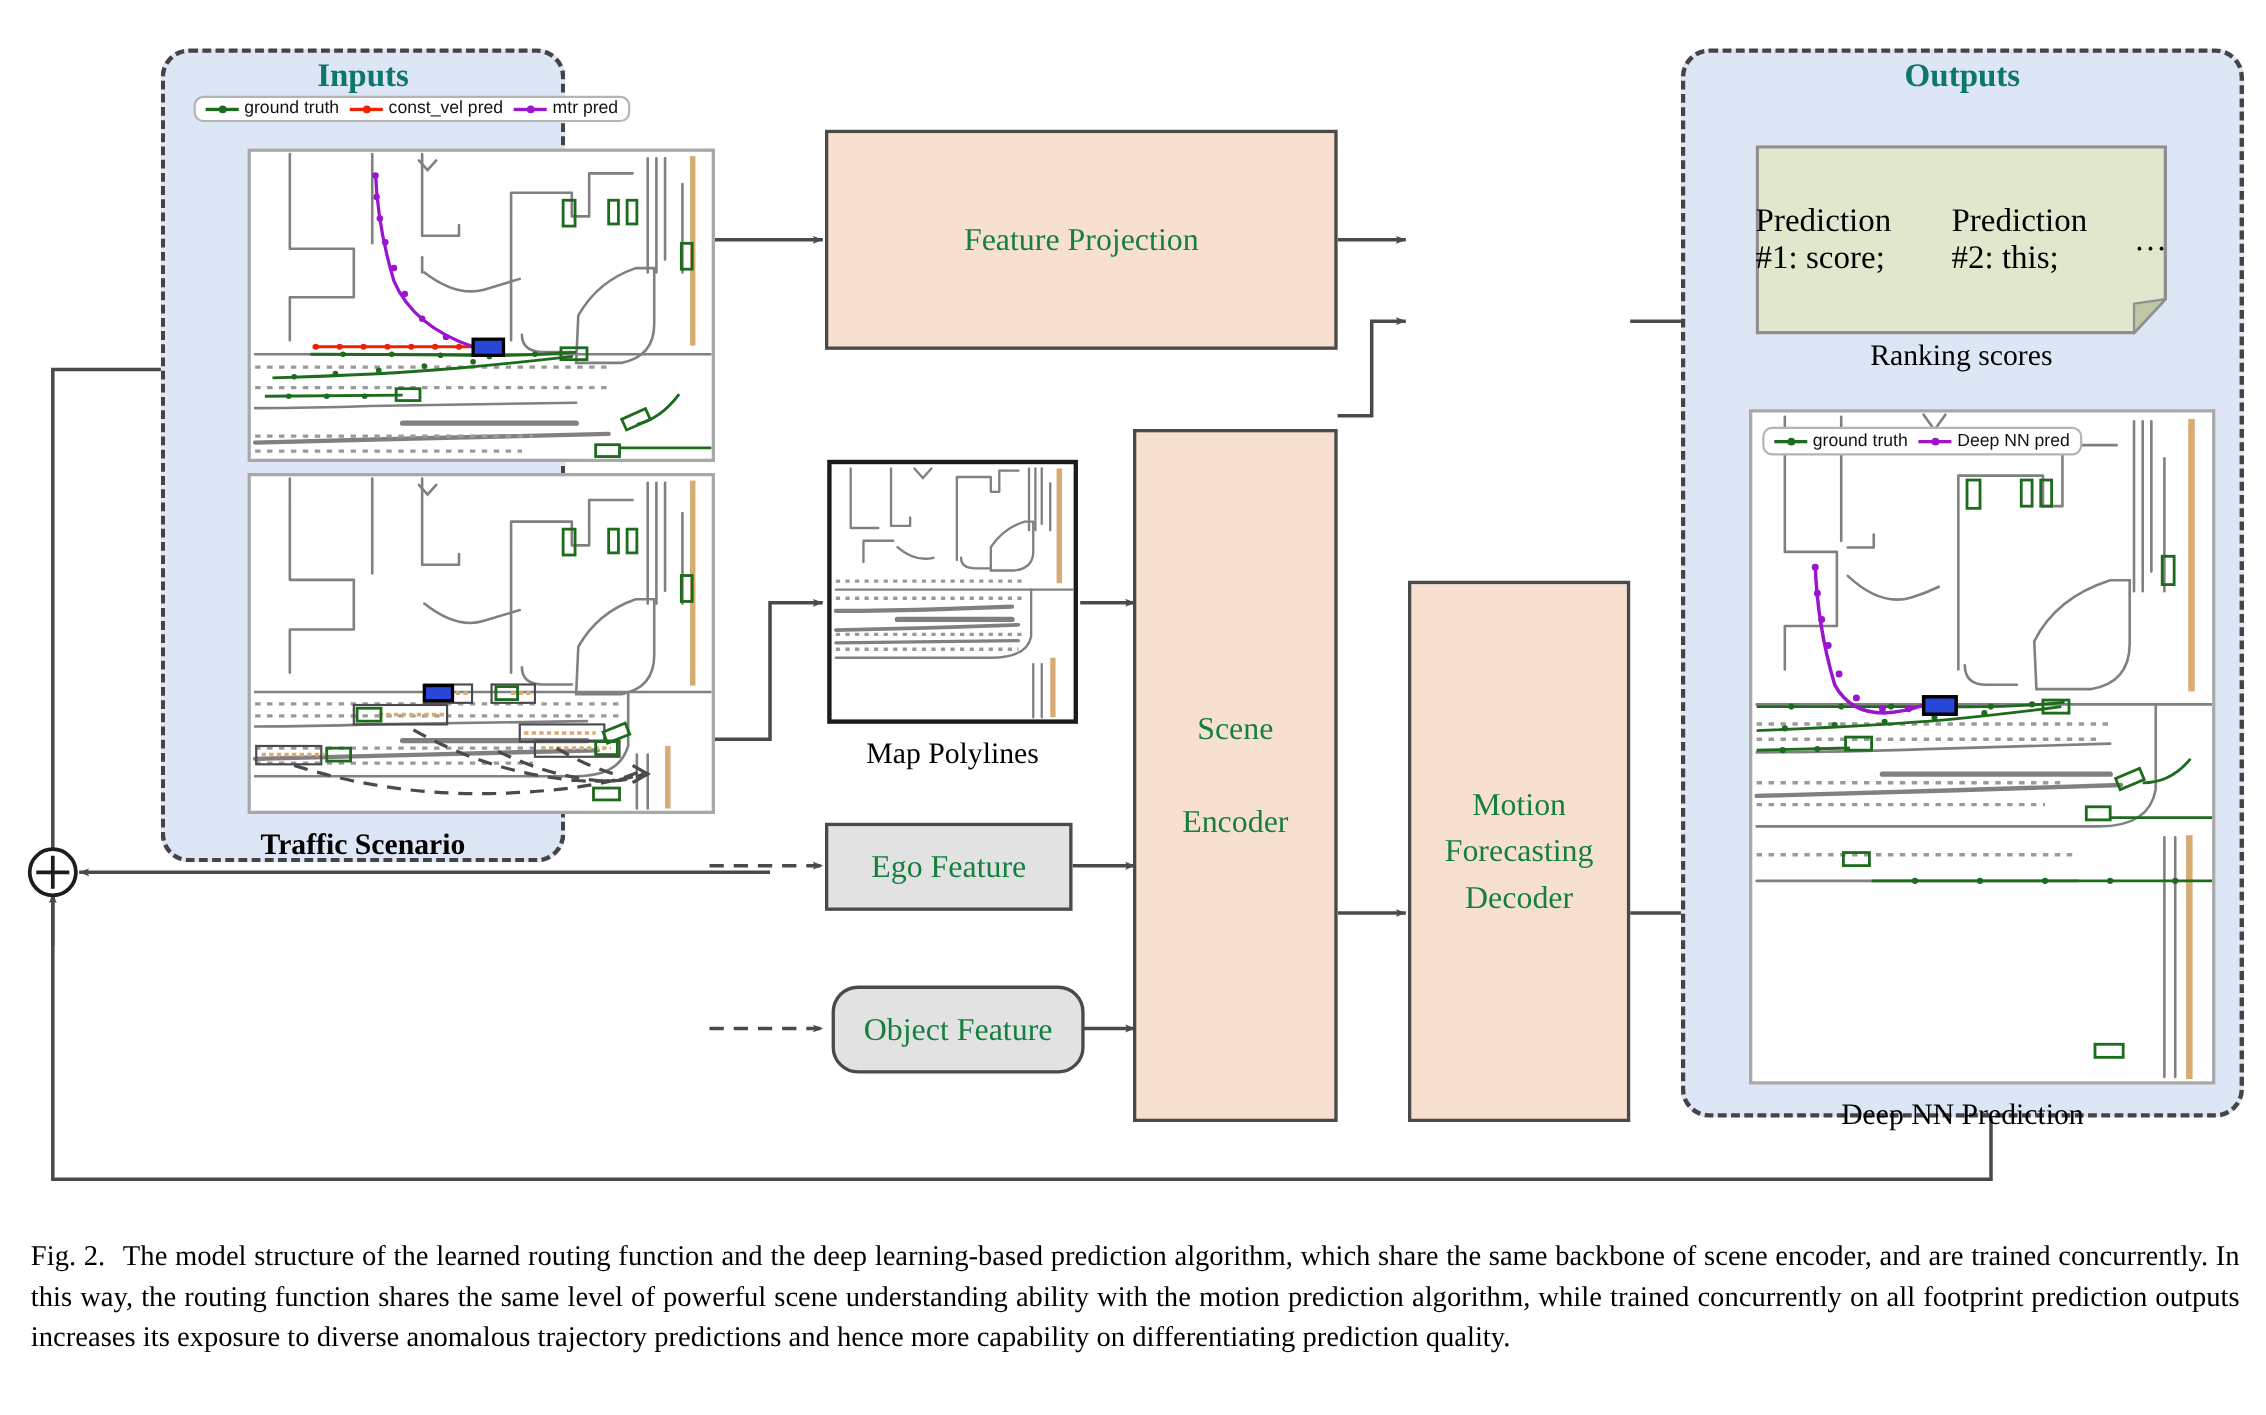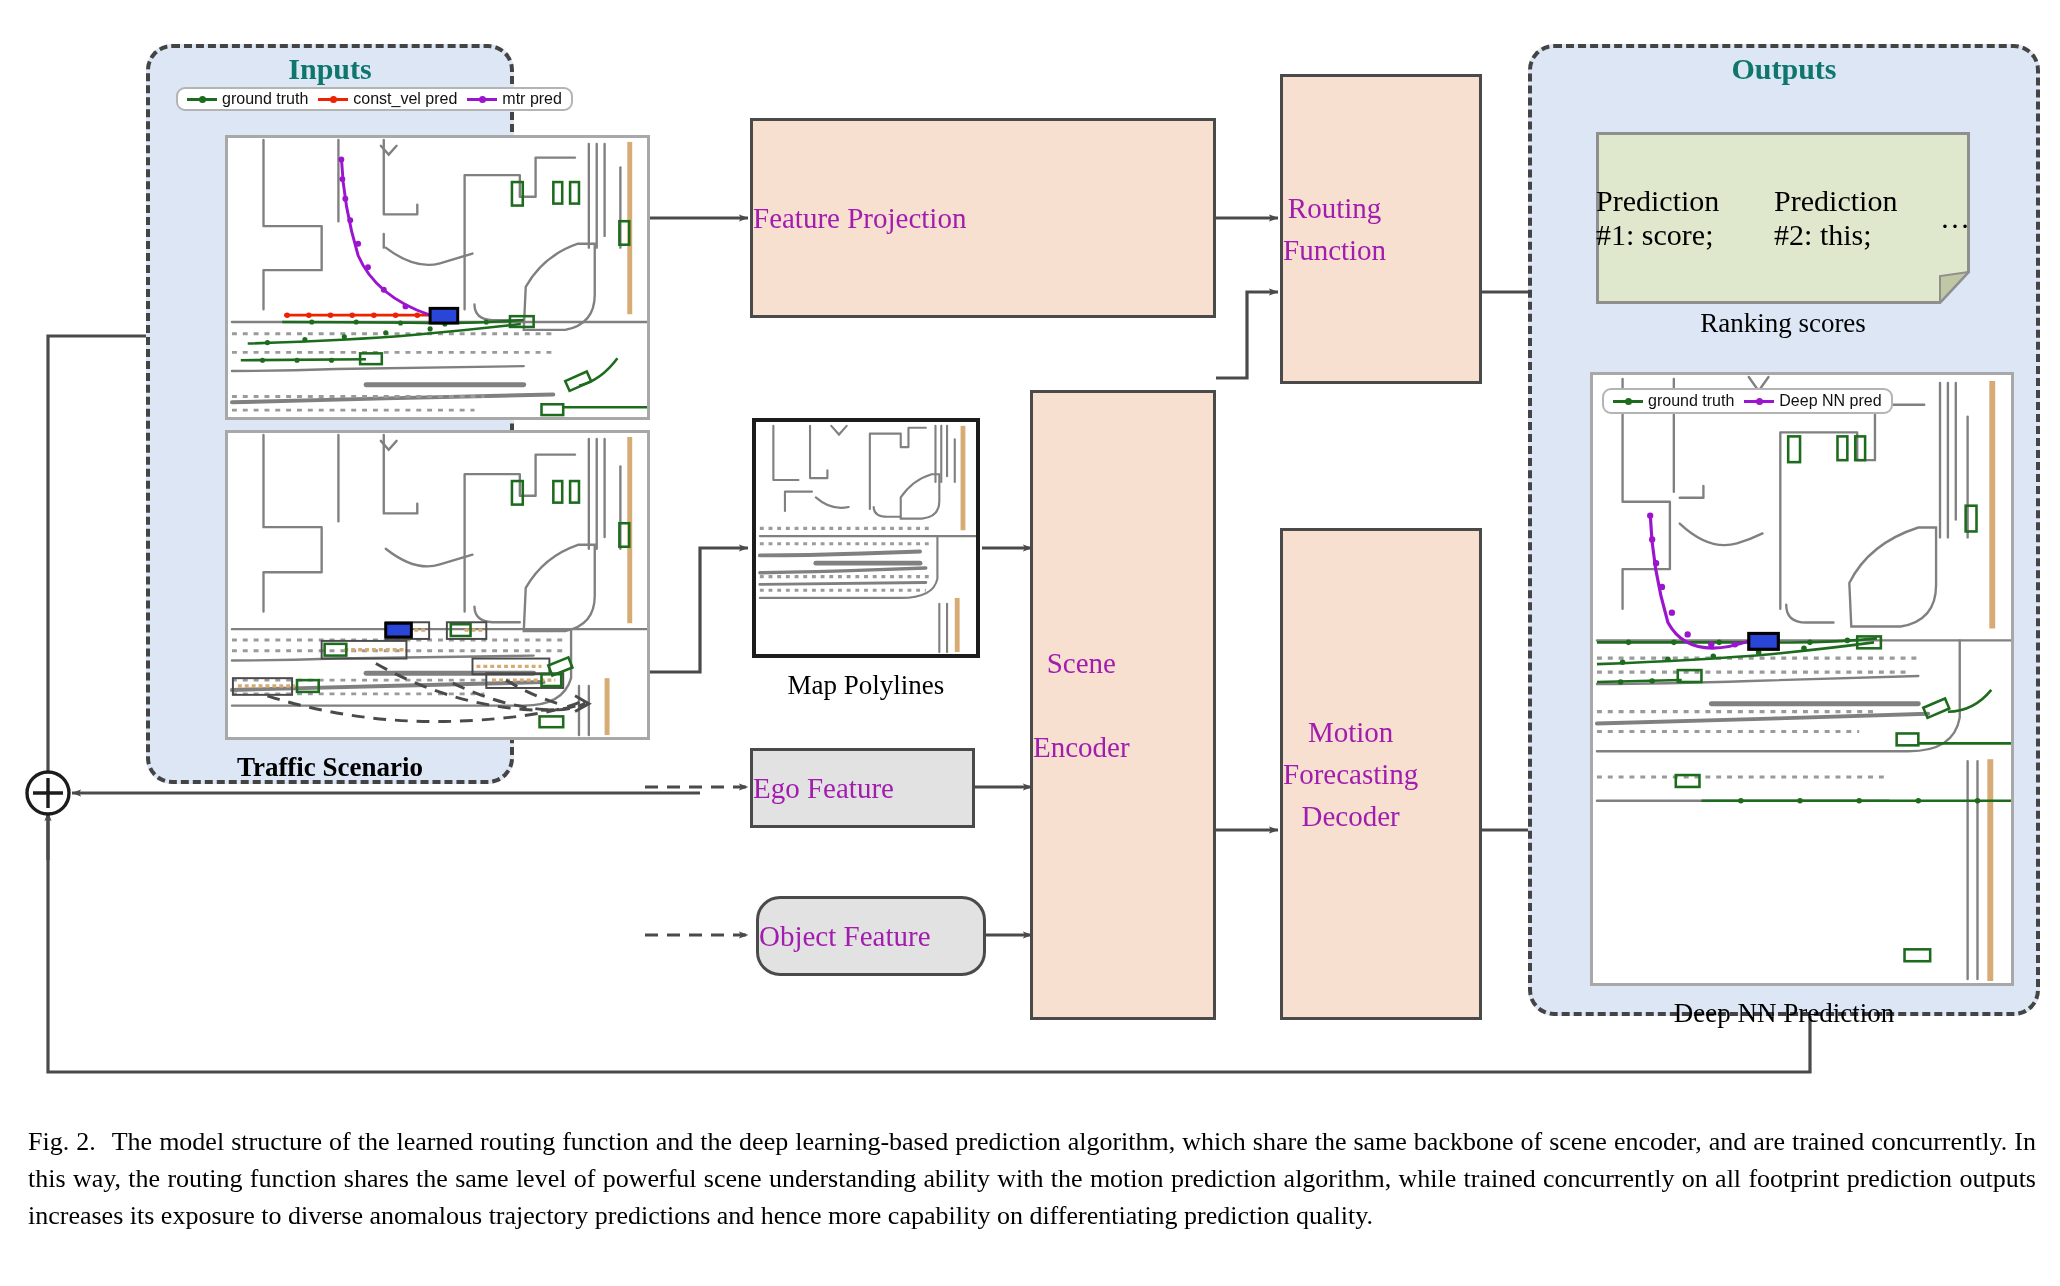--- a/index.html
+++ b/index.html
@@ -7,22 +7,22 @@
 
   #stage{position:absolute;left:0;top:0;width:2060px;height:1286px;}
   svg.layer{position:absolute;left:0;top:0;width:2060px;height:1286px;pointer-events:none;}
 
   
   .group-panel{position:absolute;background:#dce6f4;border:4px dashed #444;border-radius:26px;box-sizing:border-box;}
   .group-title{position:absolute;width:100%;text-align:center;font-weight:bold;font-size:30px;color:#0f766e;font-family:"Liberation Serif",serif;}
   .group-caption{position:absolute;width:100%;text-align:center;font-size:27px;color:#000;font-family:"Liberation Serif",serif;}
 
   
-  .pbox{position:absolute;box-sizing:border-box;border:3px solid #4a4a4a;display:flex;align-items:center;justify-content:flex-start;
-        text-align:center;font-size:29px;line-height:1.45;color:#a21caf;font-family:"Liberation Serif",serif;}
+  .pbox{position:absolute;box-sizing:border-box;border:3px solid #4a4a4a;display:flex;align-items:center;justify-content:center;
+        text-align:center;font-size:29px;line-height:1.45;color:#15803d;font-family:"Liberation Serif",serif;}
   .pbox.peach{background:#f7e0d0;}
   .pbox.grey{background:#e2e2e2;}
 
   
   .scene{position:absolute;background:#fff;border:3px solid #a8a8a8;box-sizing:border-box;overflow:hidden;}
   .scene.thick{border:4px solid #1c1c1c;}
   .scene svg{display:block;width:100%;height:100%;}
 
   
   .legend{position:absolute;background:#fff;border:2px solid #b4b4b4;border-radius:9px;
@@ -349,24 +349,20 @@
   <div class="pbox grey" style="left:756px;top:896px;width:230px;height:80px;border-radius:24px;">
     <span>Object Feature</span>
   </div>
 
   <div class="pbox peach" style="left:1030px;top:390px;width:186px;height:630px;white-space:pre-line;">
     <span>Scene
 
 Encoder</span>
   </div>
 
-  <div class="pbox peach" style="left:1280px;top:74px;width:202px;height:310px;white-space:pre-line;">
-    <span>Routing
-Function</span>
-  </div>
 
   <div class="pbox peach" style="left:1280px;top:528px;width:202px;height:492px;white-space:pre-line;">
     <span>Motion
 Forecasting
 Decoder</span>
   </div>
 
 
   <div class="group-panel" style="left:1528px;top:44px;width:512px;height:972px;">
   </div>

